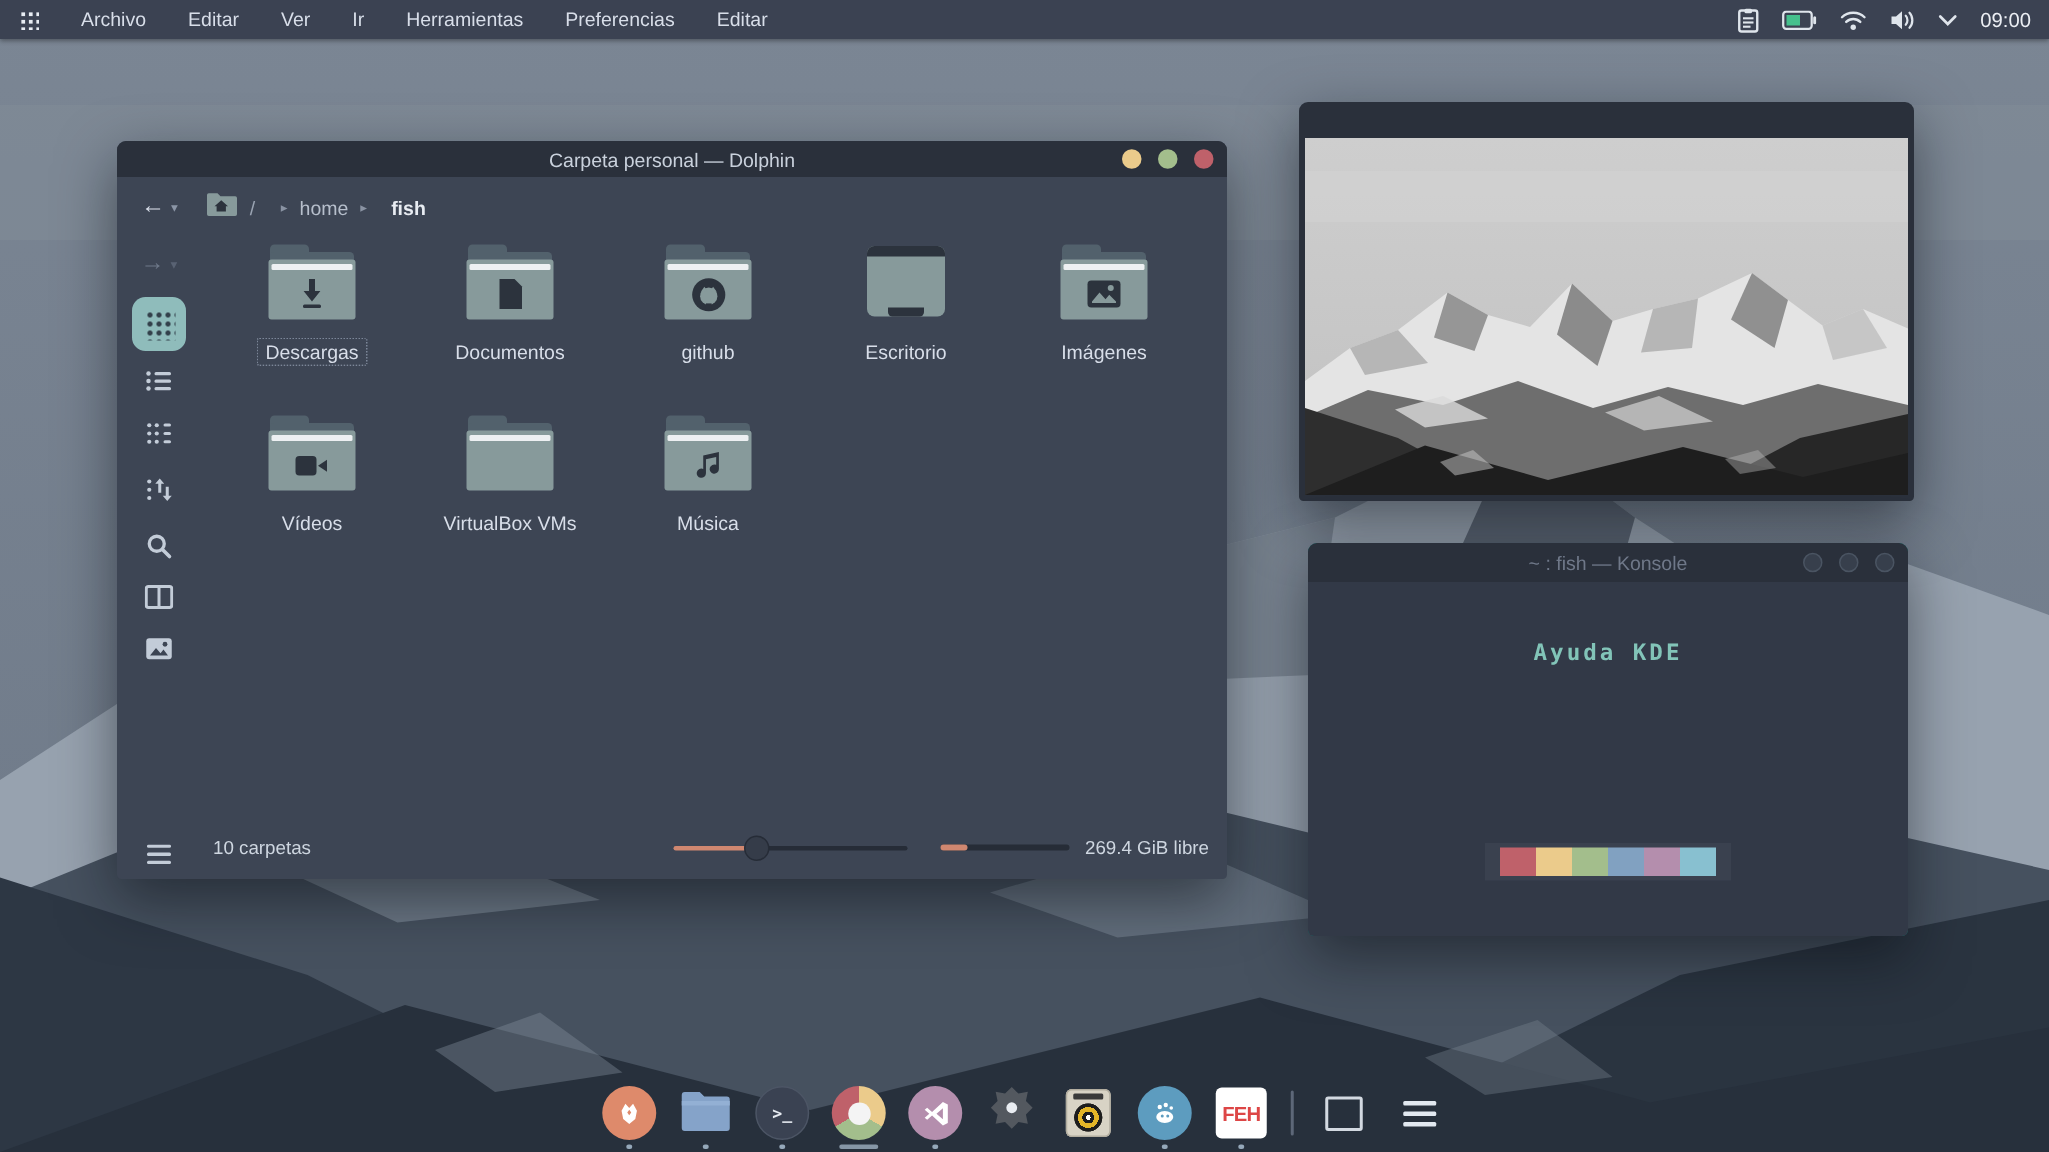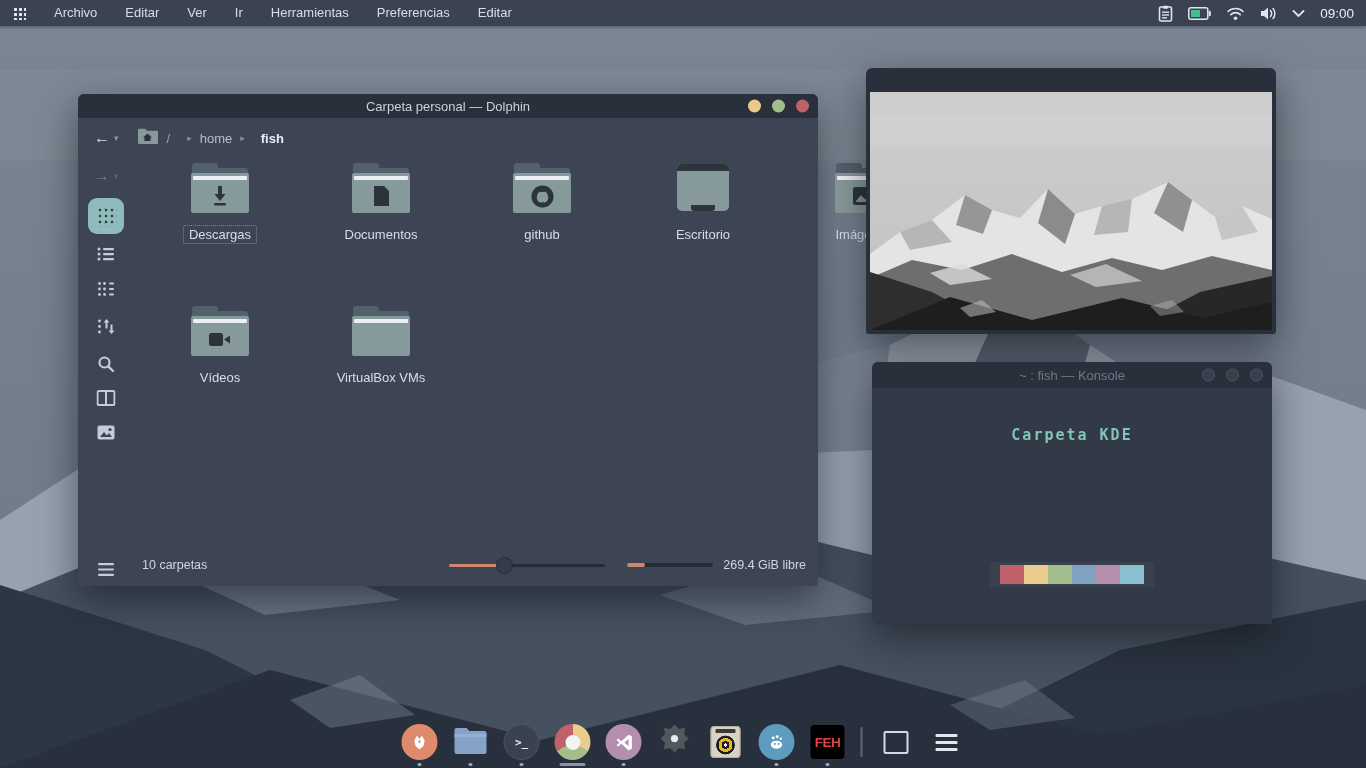--- a/index.html
+++ b/index.html
@@ -54,22 +54,22 @@
   .sb-item { position:absolute; left:50%; transform:translateX(-50%); display:flex; align-items:center; justify-content:center; }
   .sb-item svg { display:block; }
   .sb-active-btn { width:36px; height:36px; background:#8fbcbb; border-radius:9px;
     display:flex; align-items:center; justify-content:center; }
   .sb-active-btn .dots { width:21px; height:21px;
     background-image:radial-gradient(#33414b 1.5px, transparent 1.6px); background-size:6px 6px; background-position:1px 1px; }
   .fwd-wrap { display:flex; align-items:center; }
   .fwd-arrow { font-size:16px; color:#6e7889; line-height:1; }
   .fwd-caret { font-size:9px; color:#596273; margin-left:4px; }
 
-  .d-grid { position:absolute; left:76px; top:64px; display:grid;
-    grid-template-columns:repeat(5,132px); grid-auto-rows:114px; padding-top:5px;gap:29px; }
+  .d-grid { position:absolute; left:64px; top:64px; display:grid;
+    grid-template-columns:repeat(5,132px); grid-auto-rows:114px; padding-top:5px; }
   .fcell { display:flex; flex-direction:column; align-items:center; }
   .flabel { margin-top:12px; font-size:13px; color:#d8dee9; padding:1px 5px; border:1px dotted transparent; border-radius:2px; }
   .fcell.focused .flabel { border-color:#7d8799; }
 
   .fi { position:relative; width:58px; height:50px; }
   .fi .tab  { position:absolute; left:1px; top:0; width:26px; height:10px; background:#52616c; border-radius:3px 3px 0 0; }
   .fi .back { position:absolute; left:1px; right:1px; top:5px; bottom:2px; background:#52616c; border-radius:3px; }
   .fi .front{ position:absolute; left:0; right:0; top:10px; bottom:0; background:#879a9b; border-radius:2px; }
   .fi .stripe{ position:absolute; left:2px; right:2px; top:13px; height:4px; background:#edf0f2; border-radius:1px; }
   .fi .glyph { position:absolute; left:0; right:0; top:16px; bottom:0; display:flex; align-items:center; justify-content:center; }
@@ -118,21 +118,21 @@
   .ic-terminal { background:#3a4252; border:1px solid #4c5565; }
   .ic-terminal span { font-family:"DejaVu Sans Mono",monospace; font-size:11px; color:#e6ebf1; font-weight:700; }
   .ic-chromium { background:conic-gradient(from -120deg, #bf616a 0 120deg, #ebcb8b 120deg 240deg, #a3be8c 240deg 360deg); position:relative; }
   .ic-chromium::after { content:''; width:15px; height:15px; background:#f4f4f4; border-radius:50%; }
   .ic-vscode { background:#b48ead; }
   .ic-gimp { background:#5d9cbf; }
   .ic-amp { width:30px; height:32px; background:#d8d3c5; border-radius:4px; box-shadow:inset 0 0 0 1px #b2ad9f; position:relative; }
   .ic-amp::before { content:''; position:absolute; left:5px; right:5px; top:3px; height:4px; background:#3a3a3a; border-radius:1px; }
   .ic-amp::after { content:''; position:absolute; left:50%; top:19px; transform:translate(-50%,-50%); width:19px; height:19px; border-radius:50%;
     background:radial-gradient(circle, #ffffff 0 1.6px, #1d1d1d 1.6px 4px, #e3b528 4px 7px, #1d1d1d 7px 9.5px, transparent 9.6px); }
-  .ic-feh { width:34px; height:34px; background:#000000; border-radius:4px; display:flex; align-items:center; justify-content:center; }
+  .ic-feh { width:34px; height:34px; background:#ffffff; border-radius:4px; display:flex; align-items:center; justify-content:center; }
   .ic-feh span { color:#dd4646; font-weight:700; font-size:13.5px; letter-spacing:-.5px; font-family:"Liberation Sans",sans-serif; }
   .dock-sep { width:2px; height:30px; background:#5d6778; border-radius:1px; }
   .ic-showdesk { width:25px; height:23px; border:2px solid #d3d9e1; border-radius:2px; }
   .ic-panelmenu { display:flex; flex-direction:column; gap:4px; }
   .ic-panelmenu i { display:block; width:22px; height:3px; background:#e2e8f0; border-radius:1px; }
 </style>
 </head>
 <body>
 
 <div id="screen">
@@ -421,20 +421,34 @@
         <div class="fi">
             <div class="tab"></div>
             <div class="back"></div>
             <div class="front"></div>
             <div class="stripe"></div>
           <div class="glyph"></div>
           </div>
         <span class="flabel">VirtualBox VMs</span>
       </div>
 
+      <div class="fcell">
+        <div class="fi">
+            <div class="tab"></div>
+            <div class="back"></div>
+            <div class="front"></div>
+            <div class="stripe"></div>
+          <div class="glyph">
+            <svg width="20" height="22" viewBox="0 0 22 22">
+                <path fill="#2c333d" d="M7.5 4 L19 1.5 V14 a3.4 3.4 0 1 1-2-3.1 V5.2 L9.5 6.8 V17 a3.4 3.4 0 1 1-2-3.1 z"></path>
+              </svg>
+          </div>
+          </div>
+        <span class="flabel">Música</span>
+      </div>
 
 
     </div>
 
     <div class="d-status">
       <span class="st-text">10 carpetas</span>
       <div class="zoom-slider">
         <div class="track-l"></div>
         <div class="track-r"></div>
         <div class="knob"></div>
@@ -479,21 +493,21 @@
   <div id="konsole" class="win">
     <div class="titlebar inactive">
       <span class="wtitle">~ : fish — Konsole</span>
       <div class="tb-buttons">
         <span class="tb-dot idle"></span>
         <span class="tb-dot idle"></span>
         <span class="tb-dot idle"></span>
       </div>
     </div>
     <div class="k-body">
-      <div class="k-line1">Carpeta KDE</div>
+      <div class="k-line1">Ayuda KDE</div>
       <div class="k-palette">
         <div class="swatch" style="background: rgb(191, 97, 106);"></div>
         <div class="swatch" style="background: rgb(235, 203, 139);"></div>
         <div class="swatch" style="background: rgb(163, 190, 140);"></div>
         <div class="swatch" style="background: rgb(129, 161, 193);"></div>
         <div class="swatch" style="background: rgb(180, 142, 173);"></div>
         <div class="swatch" style="background: rgb(136, 192, 208);"></div>
       </div>
     </div>
   </div>

